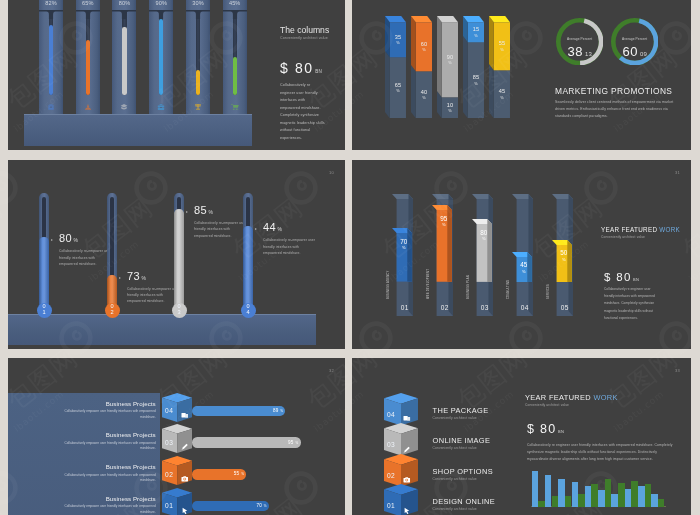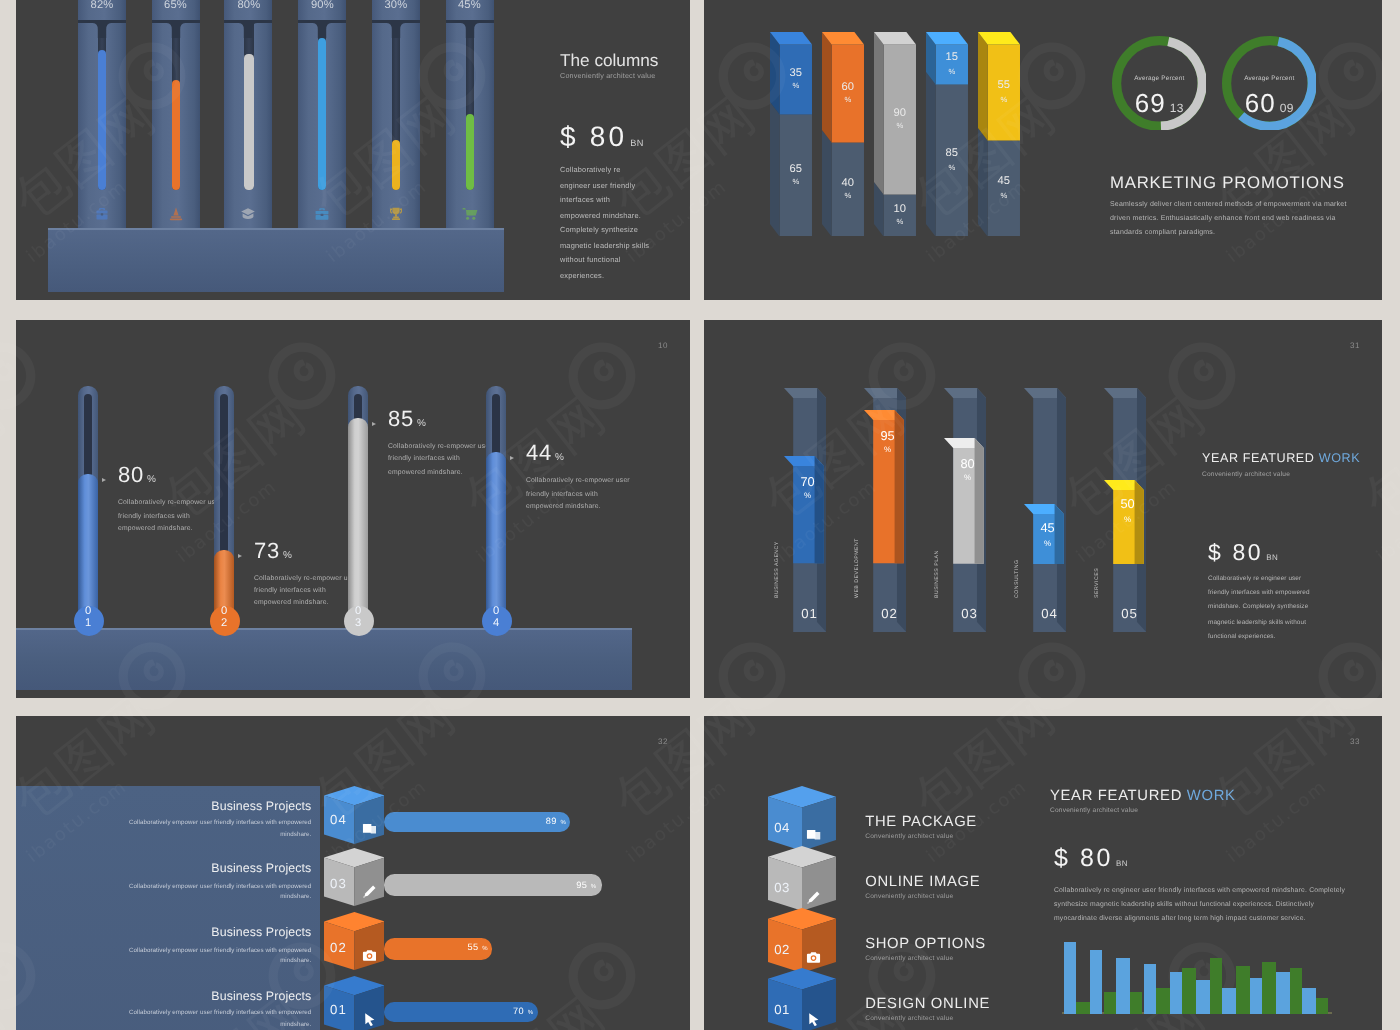--- a/index.html
+++ b/index.html
@@ -312,21 +312,21 @@
       </div>
       <div class="blab" style="left: 141.8px; width: 16.2px; top: 128px;">
         <div>45</div>
         <div>%</div>
       </div>
     </div>
   <div id="s2donuts">
       <div class="dn" style="left: 204px; top: 58px; width: 47.4px; height: 47.4px;"><svg width="47.4" height="47.4" viewBox="0 0 47.4 47.4">
           <circle cx="23.7" cy="23.7" r="21.4" fill="none" stroke="#3f7d2a" stroke-width="4.6"></circle>
           <circle cx="23.7" cy="23.7" r="21.4" fill="none" stroke="#c8c8c8" stroke-width="4.6" stroke-dasharray="61.851676163875844 134.46016557364314" transform="rotate(-78 23.7 23.7)"></circle>
-        </svg><div class="dlab" style="top: 19px;">Average Percent</div><div class="dval" style="top: 26px;"><span>69</span><span class="dsub">13</span></div></div>
+        </svg><div class="dlab" style="top: 19px;">Average Percent</div><div class="dval" style="top: 26px;"><span>38</span><span class="dsub">13</span></div></div>
       <div class="dn" style="left: 259px; top: 58px; width: 47.4px; height: 47.4px;"><svg width="47.4" height="47.4" viewBox="0 0 47.4 47.4">
           <circle cx="23.7" cy="23.7" r="21.4" fill="none" stroke="#3f7d2a" stroke-width="4.6"></circle>
           <circle cx="23.7" cy="23.7" r="21.4" fill="none" stroke="#5ba3de" stroke-width="4.6" stroke-dasharray="77.98689603271302 134.46016557364314" transform="rotate(-78 23.7 23.7)"></circle>
         </svg><div class="dlab" style="top: 19px;">Average Percent</div><div class="dval" style="top: 26px;"><span>60</span><span class="dsub">09</span></div></div>
     </div>
   <div class="m-title">MARKETING PROMOTIONS</div>
   <div class="m-body">Seamlessly deliver client centered methods of empowerment via market driven metrics. Enthusiastically enhance front end web readiness via standards compliant paradigms.</div>
 </div>
 <div class="slide s3">
   <div class="plat"></div>

